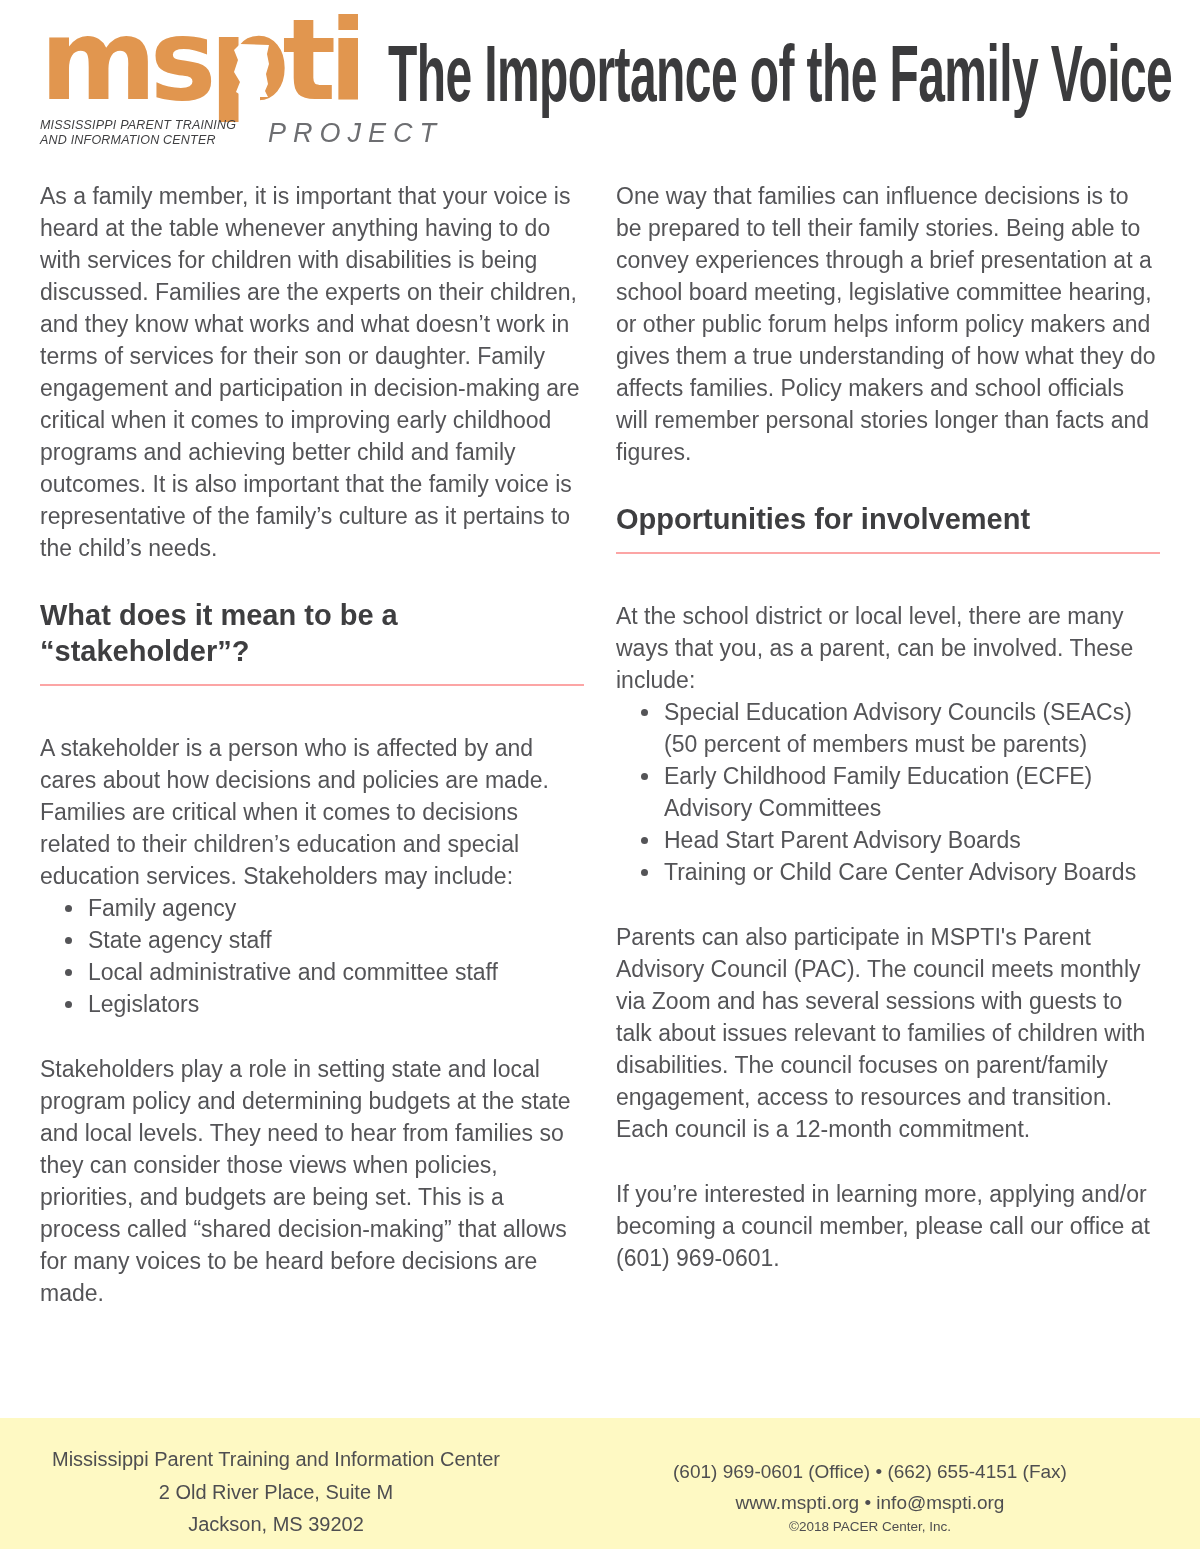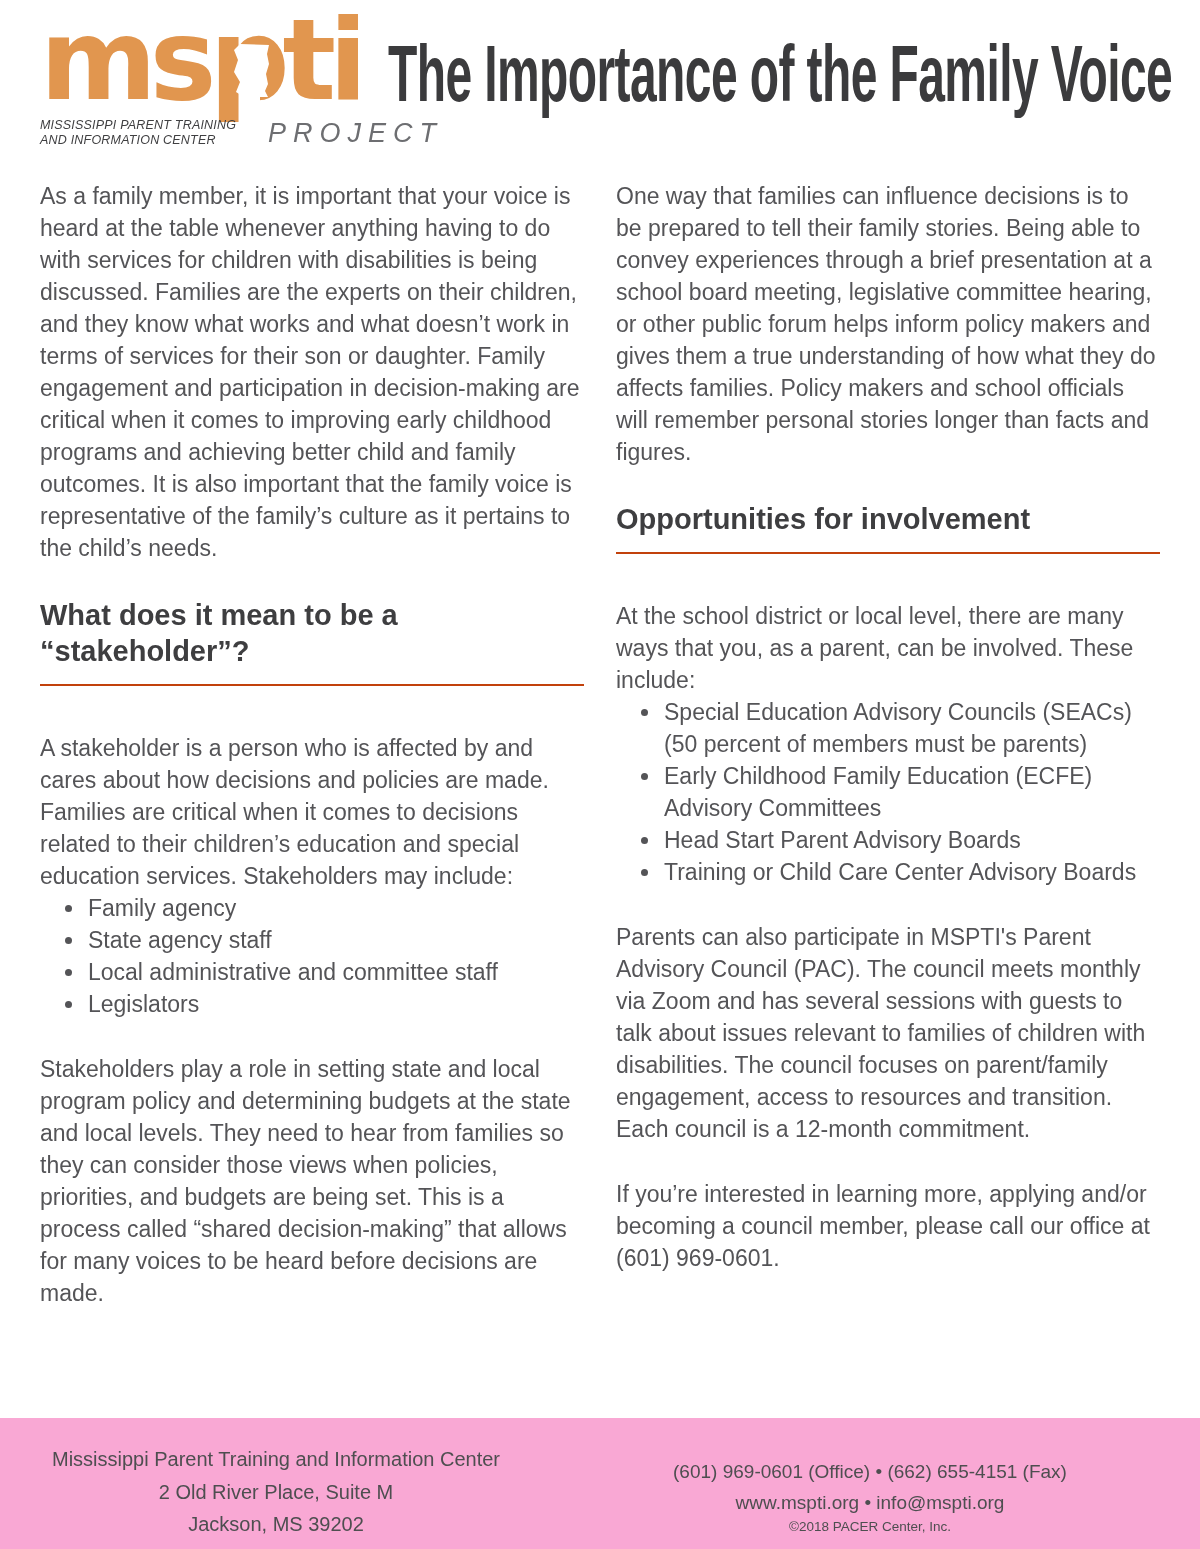--- a/index.html
+++ b/index.html
@@ -90,40 +90,40 @@
     color: #545457;
     font-size: 23px;
     line-height: 32px;
   }
   .col { flex: 1 1 0; }
   .col p { margin: 0 0 33px 0; }
   .col p.tight { margin-bottom: 0; }
   .section-heading {
     margin: 0 0 46px 0;
     padding-bottom: 15px;
-    border-bottom: 2px solid #c2410c;
+    border-bottom: 2px solid #fca5a5;
     font-size: 29px;
     line-height: 36px;
     font-weight: bold;
     color: #3E3E40;
   }
   .col ul {
     margin: 0 0 33px 0;
     padding-left: 46px;
   }
   .col li { margin: 0; padding-left: 2px; line-height: 32px; }
 
   
   .footer {
     position: absolute;
     left: 0;
     bottom: 0;
     width: 100%;
     height: 131px;
-    background: #f9a8d4;
+    background: #fef9c3;
     display: flex;
   }
   .footer-left {
     width: 50%;
     padding: 25px 48px 0 0;
     text-align: center;
     font-size: 20px;
     line-height: 32.5px;
     color: #4E4E50;
   }

